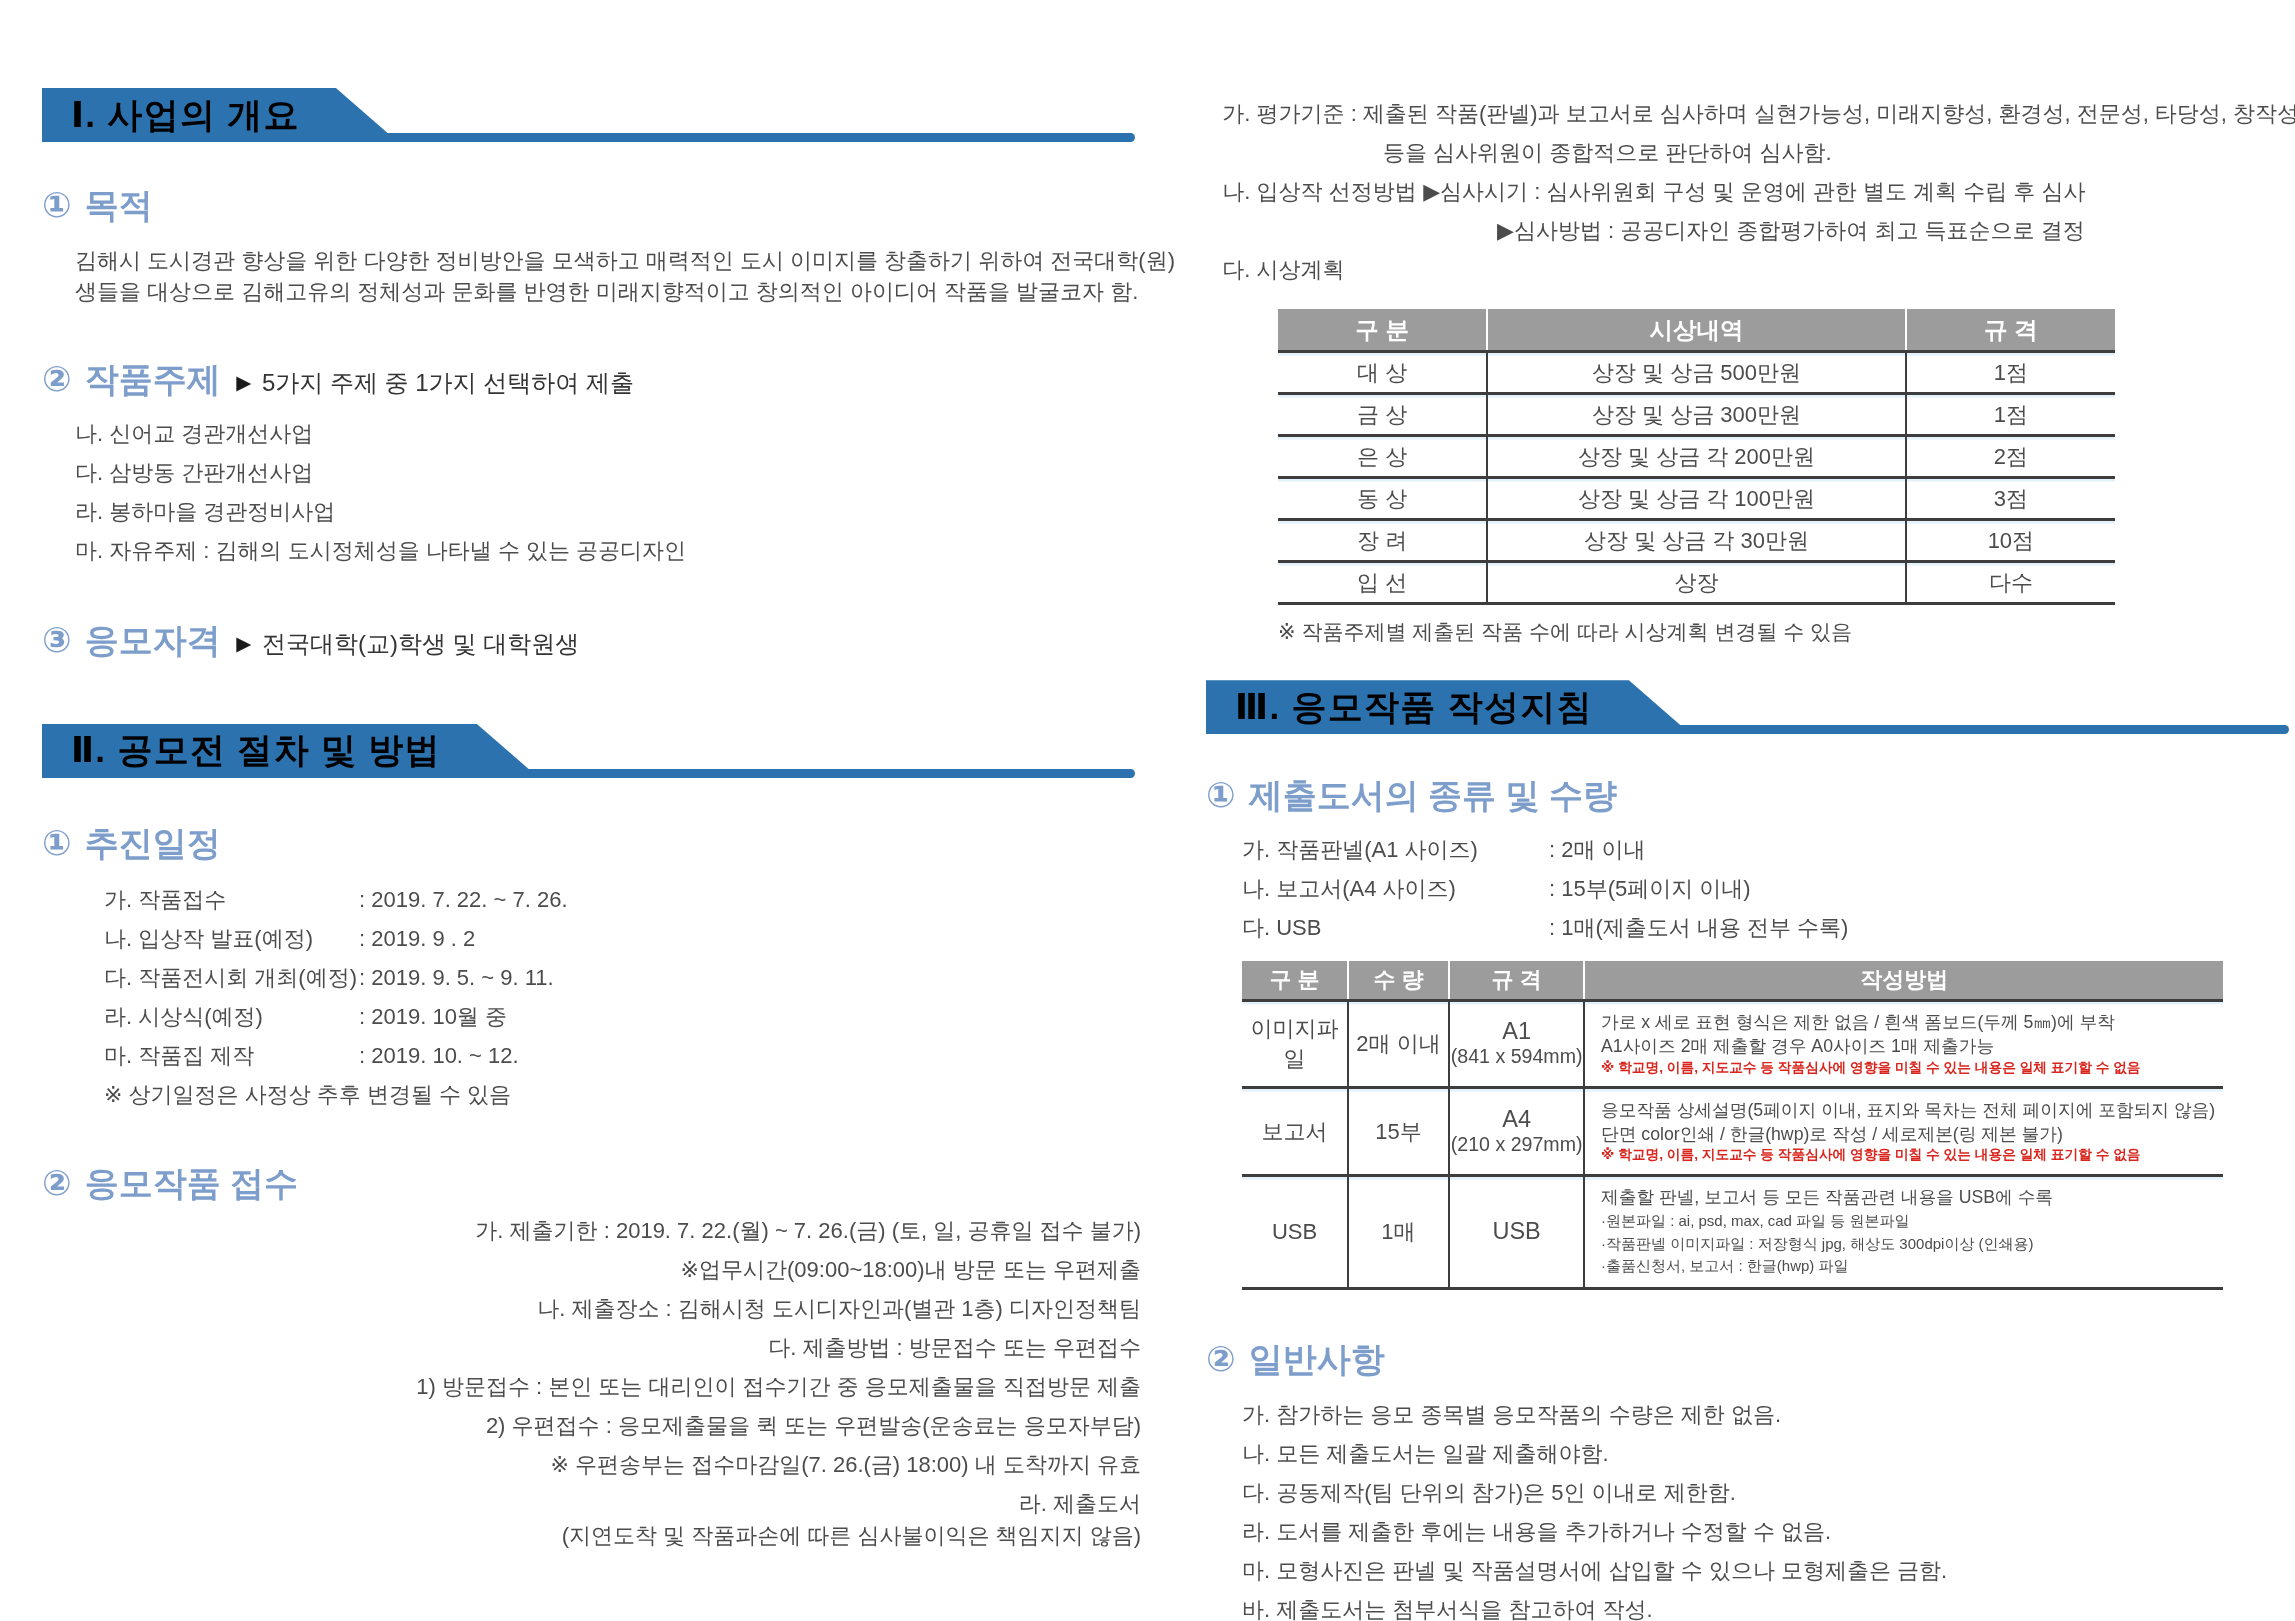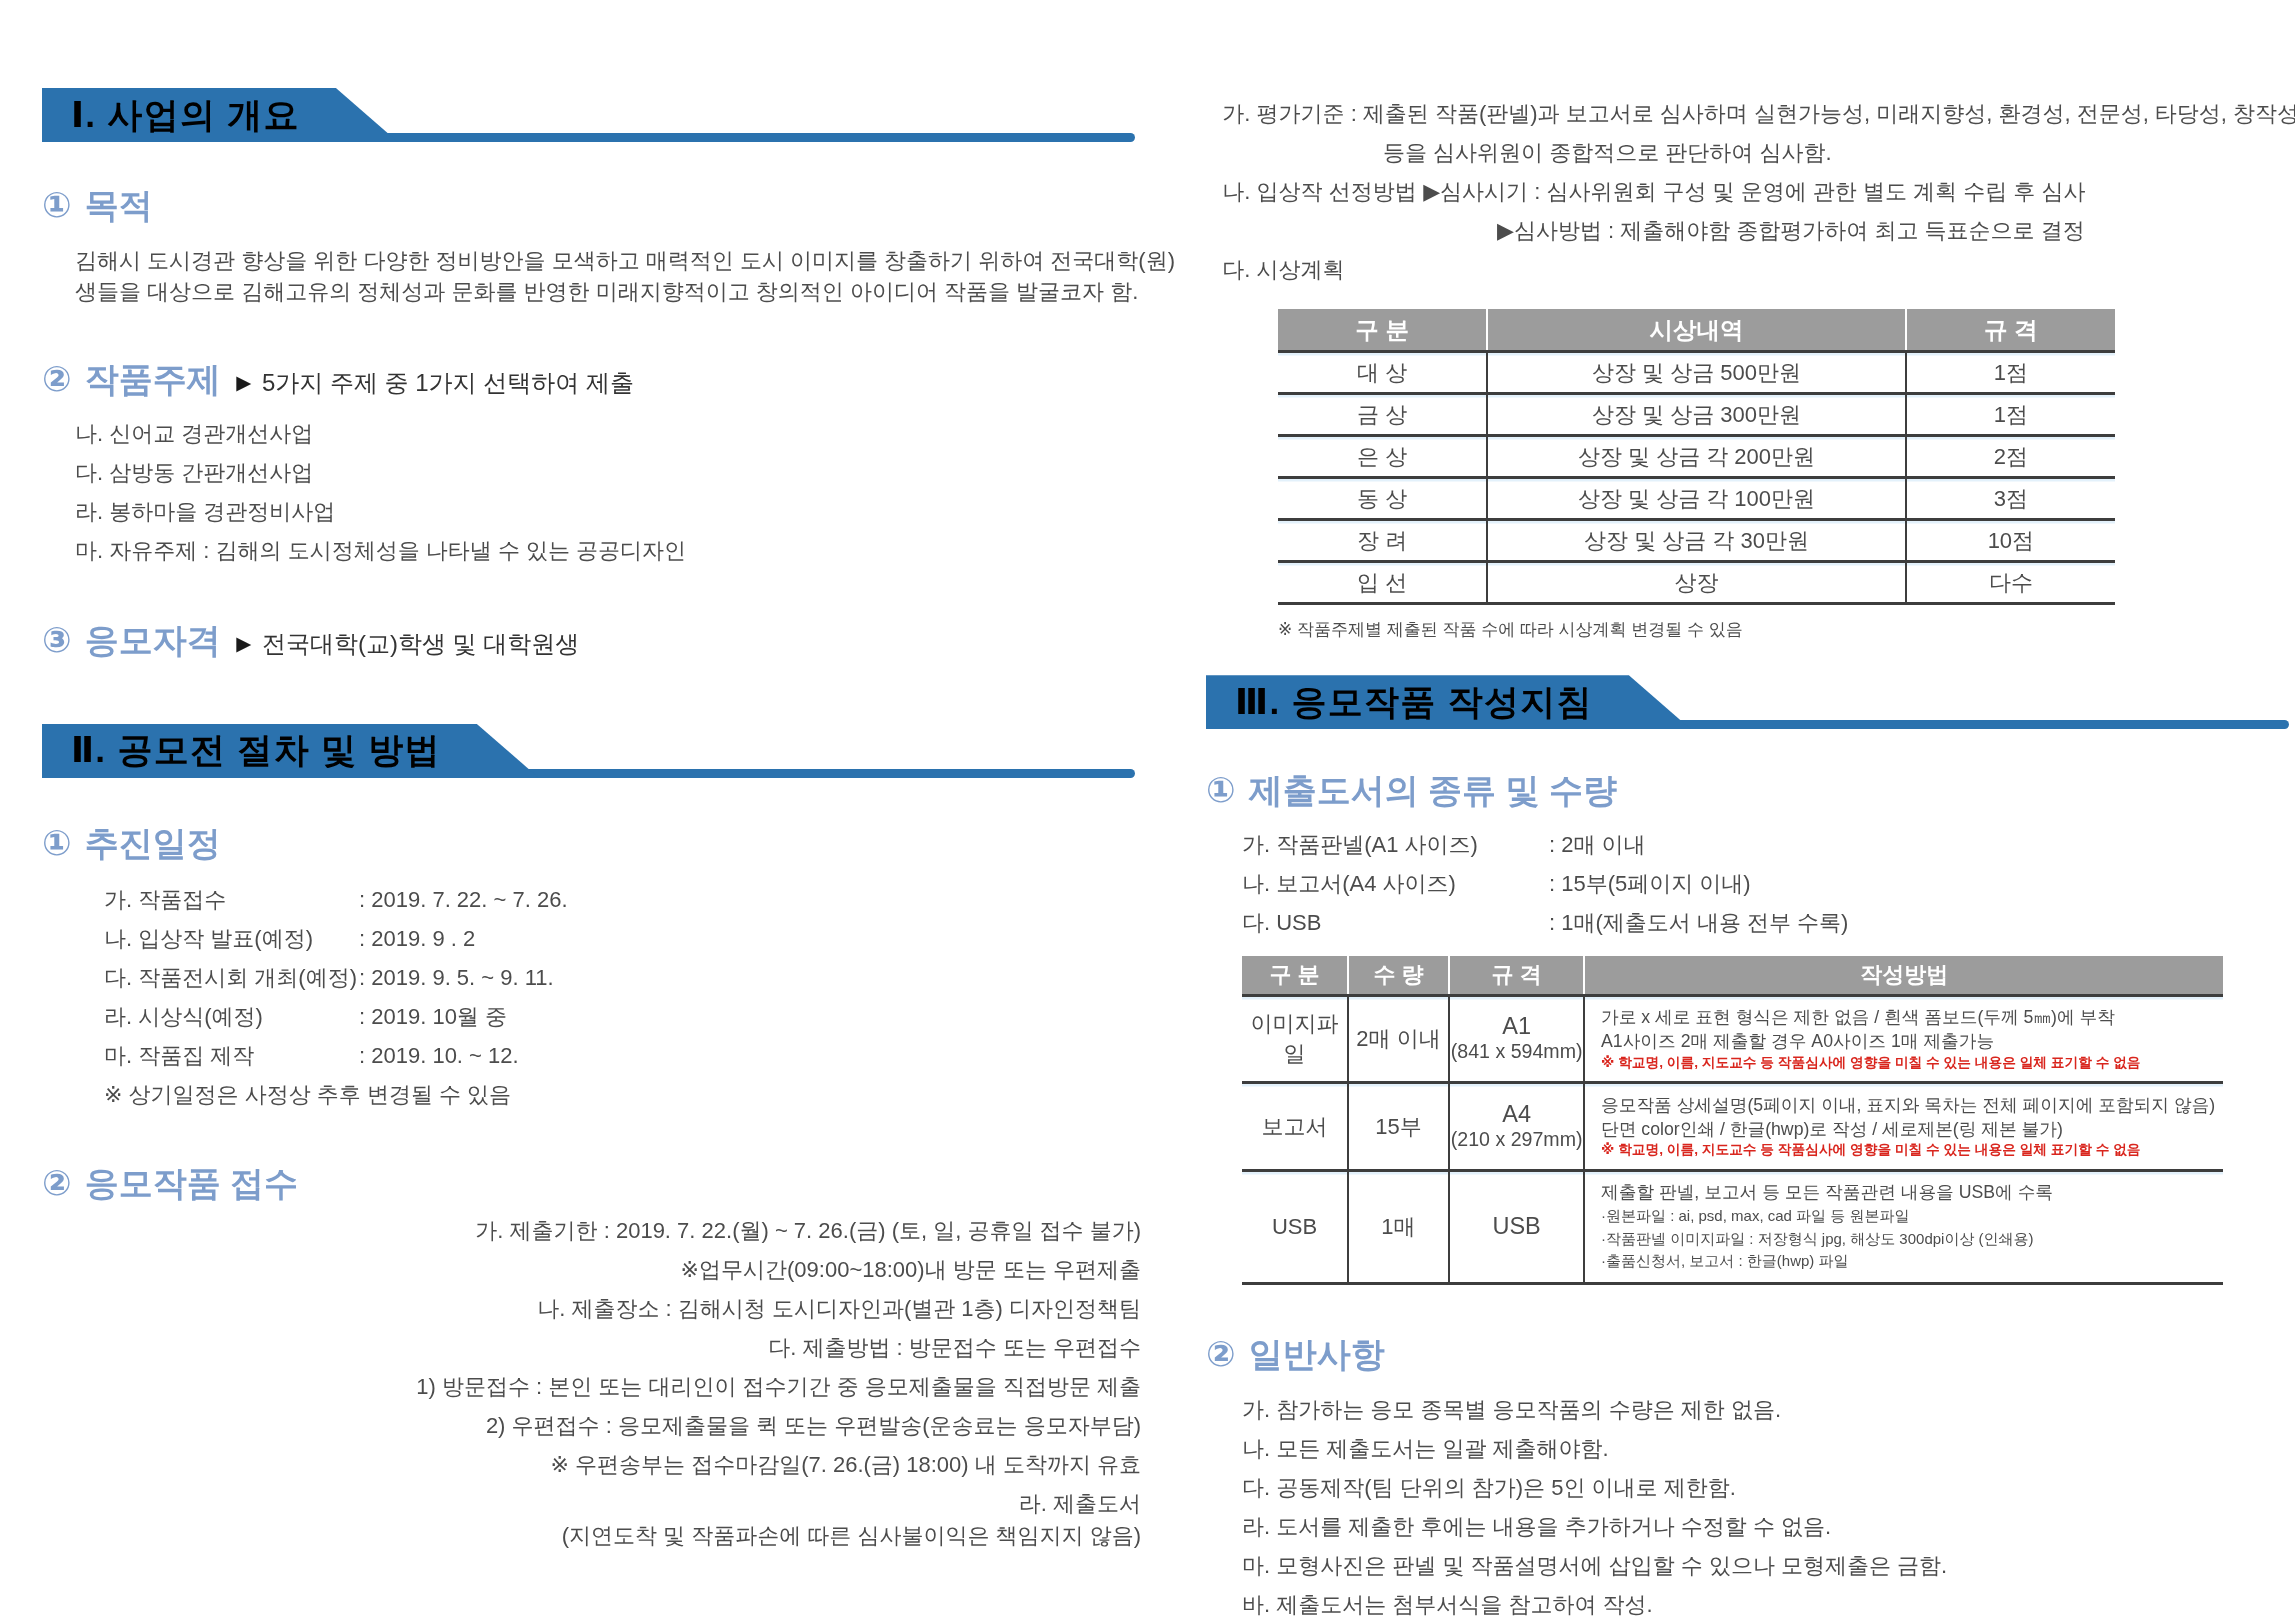--- a/index.html
+++ b/index.html
@@ -42,21 +42,21 @@
   .i445{padding-left:291px;} .i495{padding-left:324px;} .i270{padding-left:177px;}
 
   
   table{border-collapse:collapse;border-bottom:3.9px solid var(--line);}
   th{background:var(--thbg);color:#ffffff;font-size:23.5px;font-weight:bold;height:43px;text-align:center;}
   th + th{border-left:2.6px solid #ffffff;}
   td{border-top:3.3px solid var(--line);font-size:22px;color:var(--ink);text-align:center;height:42px;
      box-shadow:inset 0 2.6px 0 var(--rowblue);}
   td + td{border-left:2px solid var(--line);}
 
-  .fn{font-size:17px;color:var(--ink);white-space:nowrap;}
+  .fn{font-size:21px;color:var(--ink);white-space:nowrap;}
 
   
   .dtl th{font-size:22px;height:39px;}
   .dtl td{vertical-align:middle;}
   .dtl .mcell{text-align:left;padding:9.2px 7.8px 9.2px 15.7px;}
   .m-line{display:block;font-size:17.7px;line-height:1.35;color:var(--ink);white-space:nowrap;}
   .m-red{display:block;font-size:13.7px;line-height:1.35;color:var(--red);font-weight:bold;white-space:nowrap;}
   .m-bullet{display:block;font-size:15px;line-height:1.5;color:var(--ink);white-space:nowrap;}
   .c3a{display:block;font-size:23.5px;line-height:1.1;}
   .c3b{display:block;font-size:19.6px;line-height:1.2;}
@@ -164,21 +164,21 @@
     <div>
       <div class="t mb12" style="padding-left:16.3px;">가. 평가기준 : 제출된 작품(판넬)과 보고서로 심사하며 실현가능성, 미래지향성, 환경성, 전문성, 타당성, 창작성</div>
       <div class="t mb12 i270">등을 심사위원이 종합적으로 판단하여 심사함.</div>
       <div class="t pair mb12" style="padding-left:16.3px;">
         <span class="lbl">나. 입상작 선정방법</span>
         <span style="margin-left:6.5px;">▶</span>
         <span class="val">심사시기 : 심사위원회 구성 및 운영에 관한 별도 계획 수립 후 심사</span>
       </div>
       <div class="t pair mb12 i445">
         <span>▶</span>
-        <span class="val">심사방법 : 제출해야함 종합평가하여 최고 득표순으로 결정</span>
+        <span class="val">심사방법 : 공공디자인 종합평가하여 최고 득표순으로 결정</span>
       </div>
       <div class="t" style="padding-left:16.3px;">다. 시상계획</div>
     </div>
 
     <table style="margin:23.5px 0 0 72px;width:837px;">
       <colgroup>
           <col style="width:209px;">
           <col style="width:418px;">
           <col style="width:209px;">
         </colgroup>

